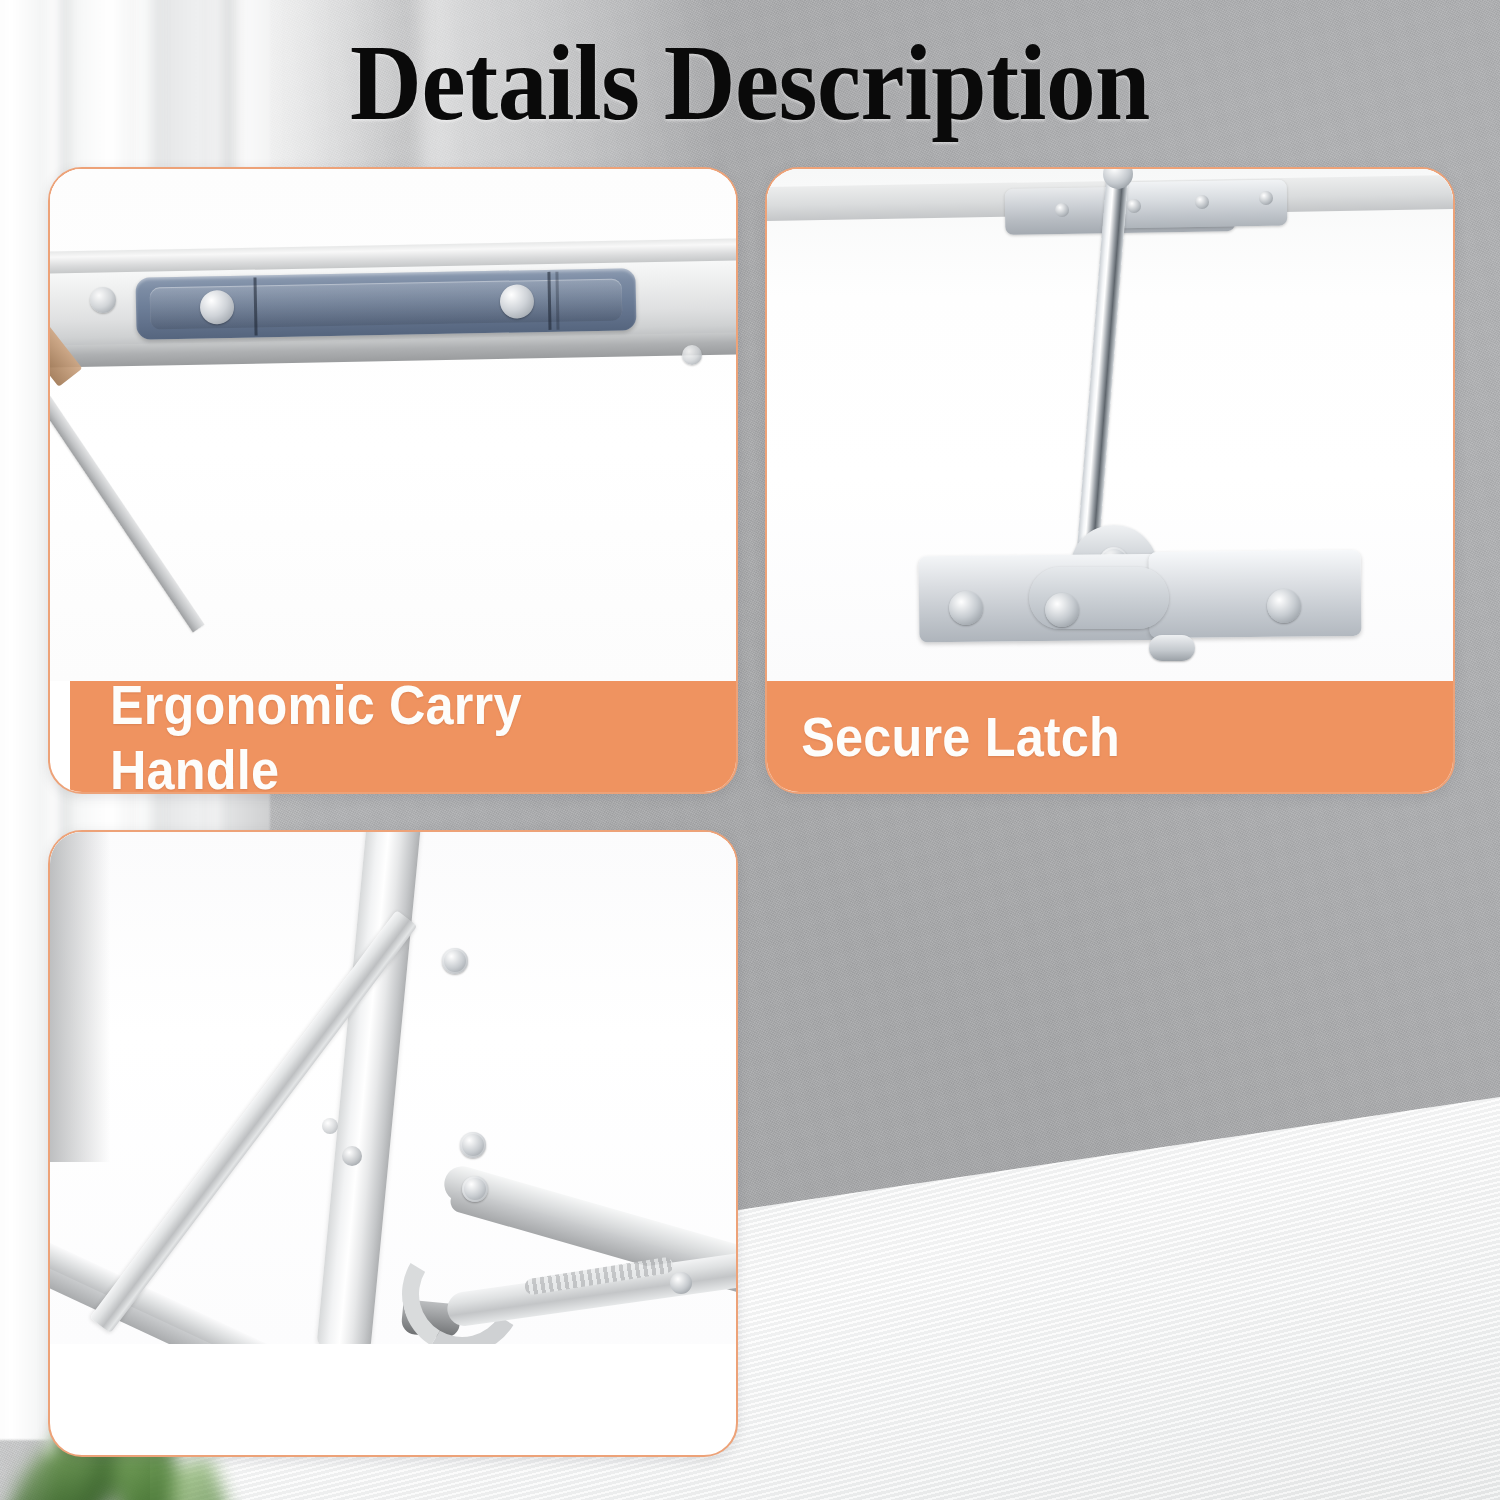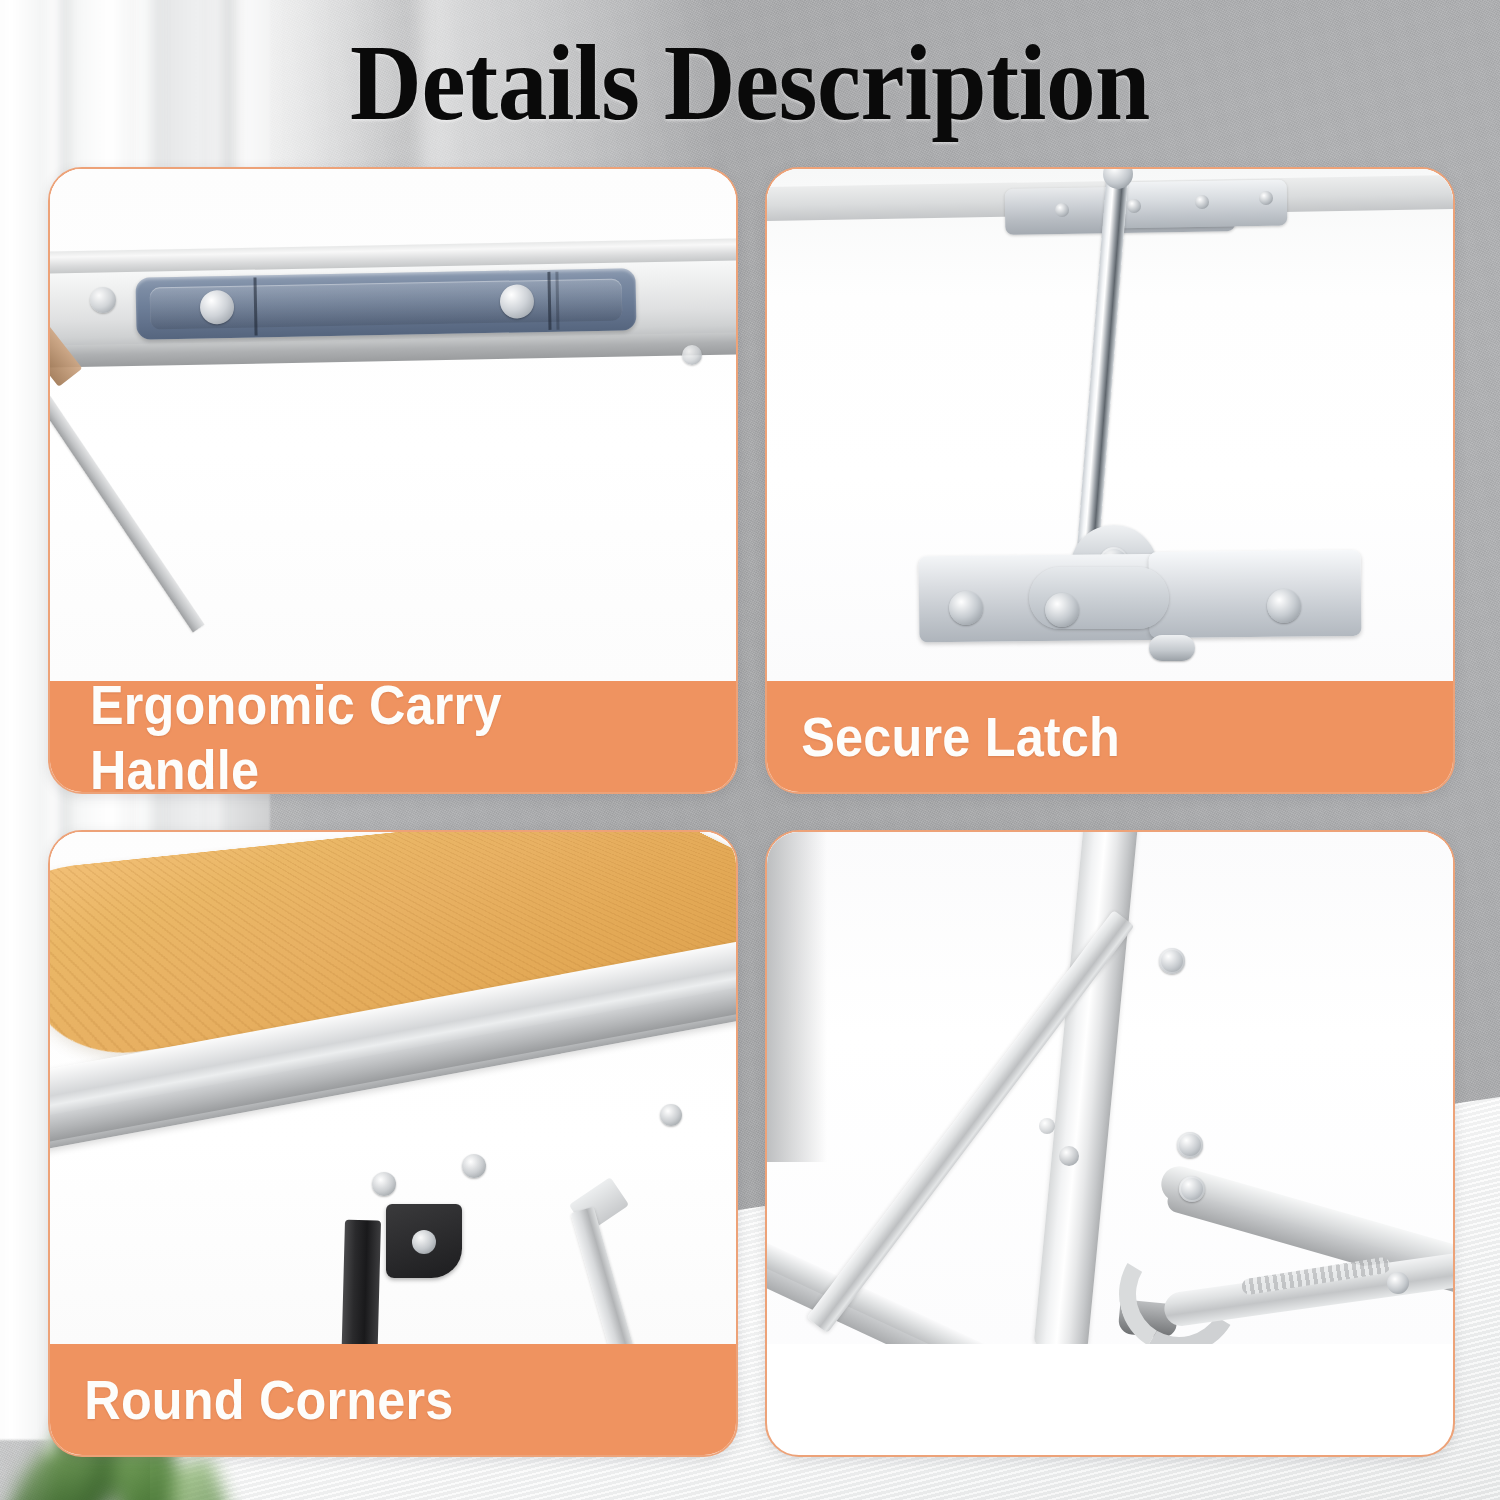--- a/index.html
+++ b/index.html
@@ -170,21 +170,21 @@
     display: flex;
     align-items: center;
     color: #fdfdfb;
     font-size: 56px;
     font-weight: bold;
     letter-spacing: .2px;
     transform-origin: left center;
     text-shadow: 0 1px 2px rgba(150,70,30,.22);
   }
   .caption span { display: block; width: 100%; transform: scaleX(.9); transform-origin: center; }
-  .cap-left  { justify-content: center; padding-left: 40px; }
+  .cap-left  { justify-content: center; padding-left: 40px; margin-left: 20px; }
   .cap-left span { transform-origin: left center; }
   .cap-center { justify-content: center; }
 
   
   .p1-bg { position:absolute; inset:0; background: linear-gradient(180deg,#fdfdfd 0%, #ffffff 55%, #fcfcfc 100%); }
   .p1-rail-top {
     position: absolute; left: -20px; right: -20px; top: 76px; height: 26px;
     background: linear-gradient(180deg,#e7e8e8 0%,#f8f8f8 22%,#d9dadb 58%,#c9cbcc 80%,#b9bbbc 100%);
     transform: rotate(-1.1deg);
     box-shadow: 0 1px 2px rgba(0,0,0,.08);
@@ -588,40 +588,20 @@
       <div class="p2-bolt p2-b1"></div>
       <div class="p2-bolt p2-b2"></div>
       <div class="p2-bolt p2-b3"></div>
       <div class="p2-nub"></div>
     </div>
     <div class="caption cap-center">
       <span>Secure Latch</span>
     </div>
   </div>
 
-  <div class="card">
-    <div class="photo">
-      <div class="p3-bg"></div>
-      <div class="p3-top"></div>
-      <div class="p3-edge"></div>
-      <div class="p3-edge2"></div>
-      <div class="p3-rivet p3-r1"></div>
-      <div class="p3-rivet p3-r2"></div>
-      <div class="p3-rivet p3-r3"></div>
-      <div class="p3-blackleg"></div>
-      <div class="p3-bracket"></div>
-      <div class="p3-bracket-screw"></div>
-      <div class="p3-brace-top"></div>
-      <div class="p3-brace"></div>
-
-    </div>
-    <div class="caption cap-center">
-      <span>Round Corners</span>
-    </div>
-  </div>
 
   <div class="card">
     <div class="photo">
       <div class="p4-bg"></div>
       <div class="p4-shadow-l"></div>
       <div class="p4-panel"></div>
       <div class="p4-frame-l"></div>
       <div class="p4-frame-l2"></div>
       <div class="p4-frame-r"></div>
       <div class="p4-frame-rr"></div>

